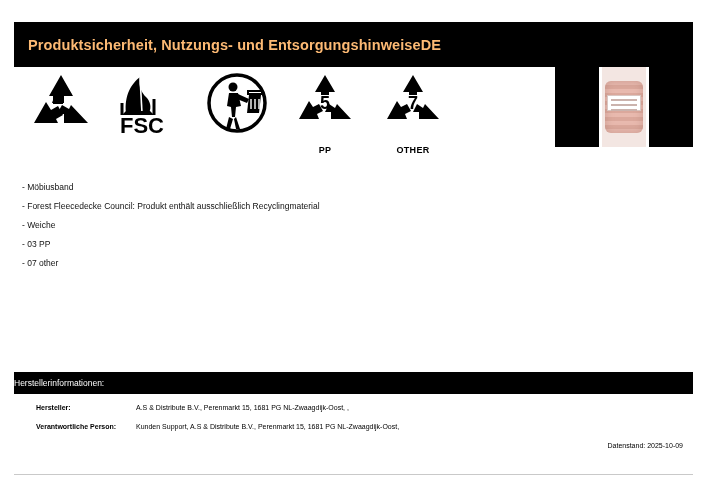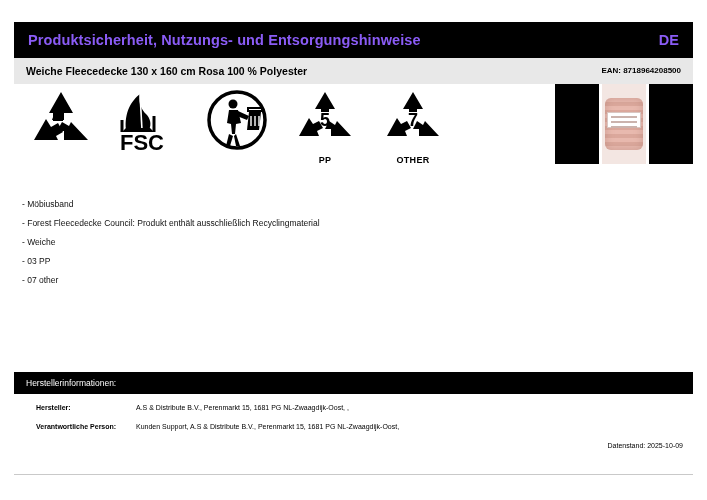--- a/index.html
+++ b/index.html
@@ -19,25 +19,25 @@
     position: absolute;
     left: 14px;
     top: 22px;
     width: 679px;
     height: 456px;
   }
 
   
   .header-bar {
     background: #000;
-    color: #8b5cf6;
-    height: 36px;
+    color: #fdba74;
+    height: 45px;
     display: flex;
     align-items: center;
-    justify-content: space-between;
+    justify-content: flex-start;
     padding: 0 14px;
     box-sizing: border-box;
   }
   .header-title {
     font-size: 14.5px;
     font-weight: bold;
     letter-spacing: 0.1px;
   }
   .header-lang {
     font-size: 14.5px;
@@ -79,21 +79,21 @@
     gap: 14px;
   }
   .picto {
     width: 74px;
     text-align: center;
   }
   .picto svg { display: block; margin: 0 auto; }
   .picto-label {
     font-size: 9px;
     font-weight: bold;
-    margin-top: 9px;
+    margin-top: 16px;
     letter-spacing: 0.3px;
   }
   .product-images {
     position: absolute;
     right: 0px;
     top: 0px;
     display: flex;
     gap: 3px;
   }
   .img-box {
@@ -152,21 +152,20 @@
     left: 0;
     top: 350px;
     width: 679px;
   }
   .footer-bar {
     background: #000;
     color: #fff;
     height: 22px;
     display: flex;
     align-items: center;
-    padding-left: 12px;
     box-sizing: border-box;
     font-size: 8.5px;
   }
   .footer-rows {
     padding: 10px 0 0 0;
   }
   .frow {
     display: flex;
     font-size: 7px;
     margin-bottom: 12px;
@@ -195,24 +194,20 @@
 </head>
 <body>
 
 <div class="sheet">
 
   <div class="header-bar">
     <div class="header-title">Produktsicherheit, Nutzungs- und Entsorgungshinweise</div>
     <div class="header-lang">DE</div>
   </div>
 
-  <div class="sub-bar">
-    <div class="sub-title">Weiche Fleecedecke 130 x 160 cm Rosa 100 % Polyester</div>
-    <div class="sub-ean">EAN: 8718964208500</div>
-  </div>
 
   <div class="band">
     <div class="pictos">
 
       <div class="picto">
         <svg width="62" height="58" viewBox="0 0 62 58" aria-hidden="true">
           <g fill="#000">
             <polygon points="31,2 43,23 33,23 33,31 23,31 23,23 19,23"></polygon>
             <polygon points="4,50 16,29 21,37 28,33 33,42 26,46 28,50"></polygon>
             <polygon points="58,50 34,50 34,41 27,41 32,32 39,36 41,32"></polygon>

